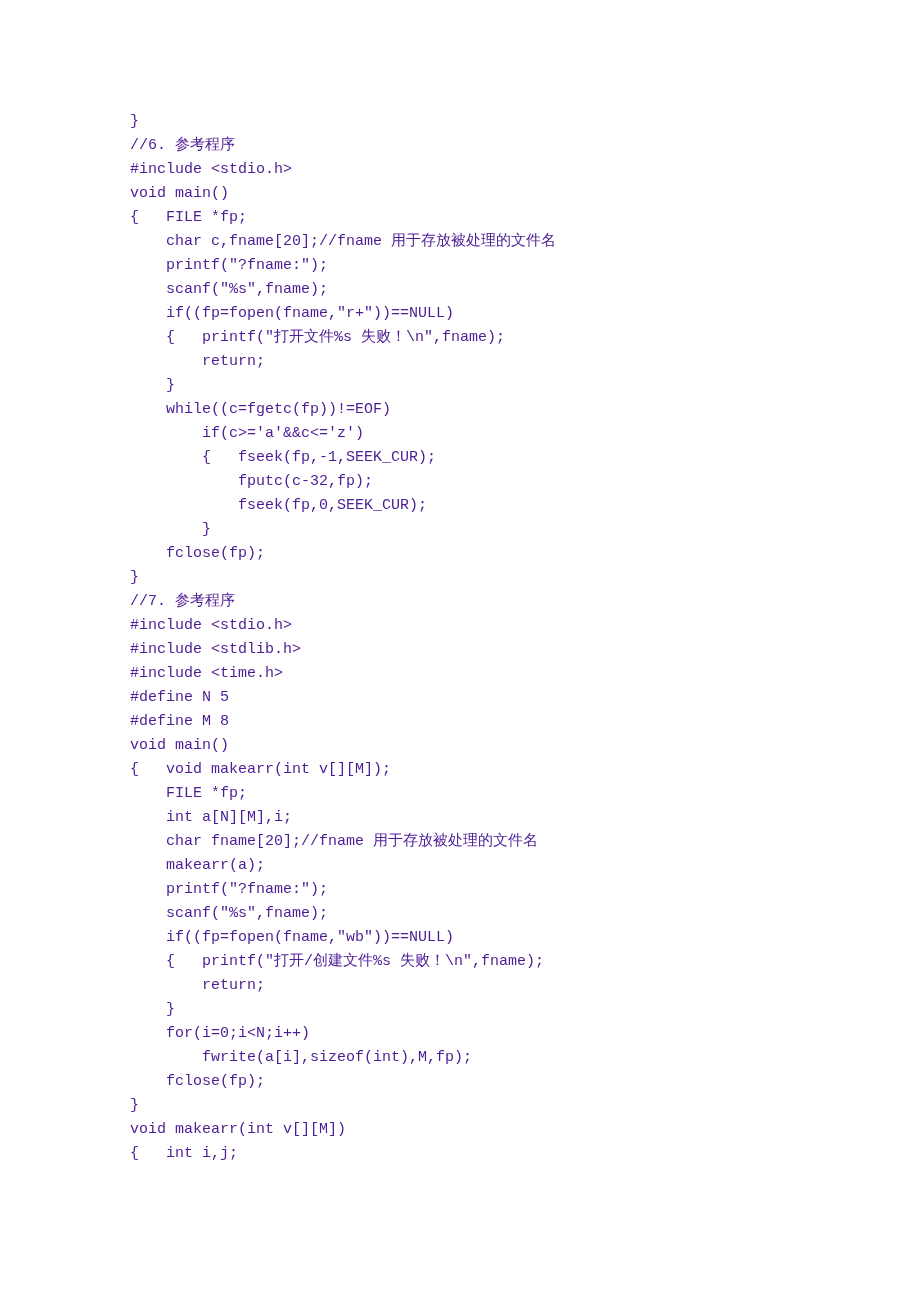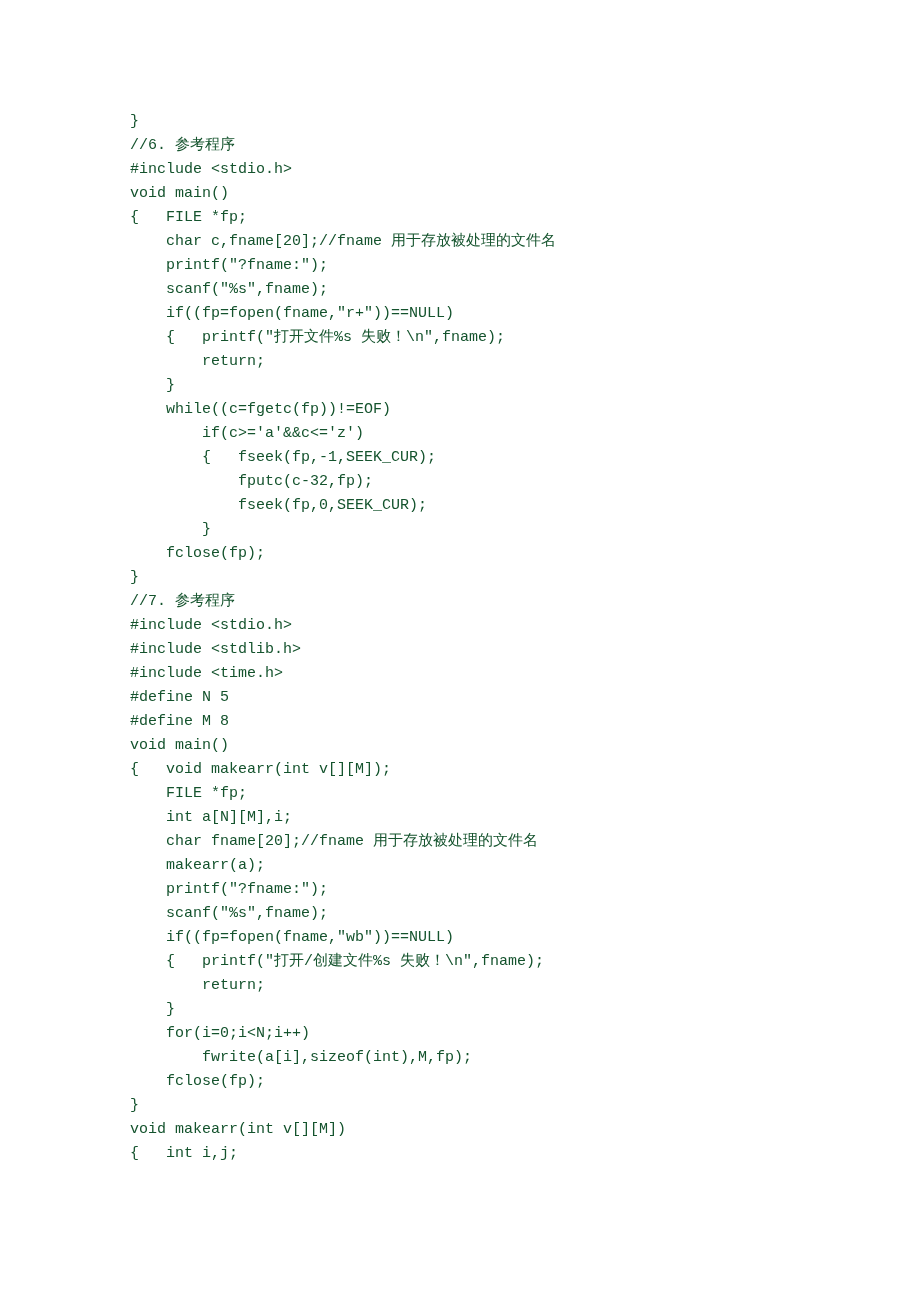--- a/index.html
+++ b/index.html
@@ -6,21 +6,21 @@
     margin: 0;
     padding: 0;
     background: #ffffff;
     width: 920px;
     font-family: "SimSun", "Courier New", monospace;
   }
   .page {
     padding: 110px 130px 60px 130px;
     font-size: 15px;
     line-height: 24px;
-    color: #14532d;
+    color: #4c1d95;
     white-space: pre;
   }
 </style>
 </head>
 <body>
 
 <div class="page"><span>}</span>
 <span>//6. 参考程序</span>
 <span>#include &lt;stdio.h&gt;</span>
 <span>void main()</span>

